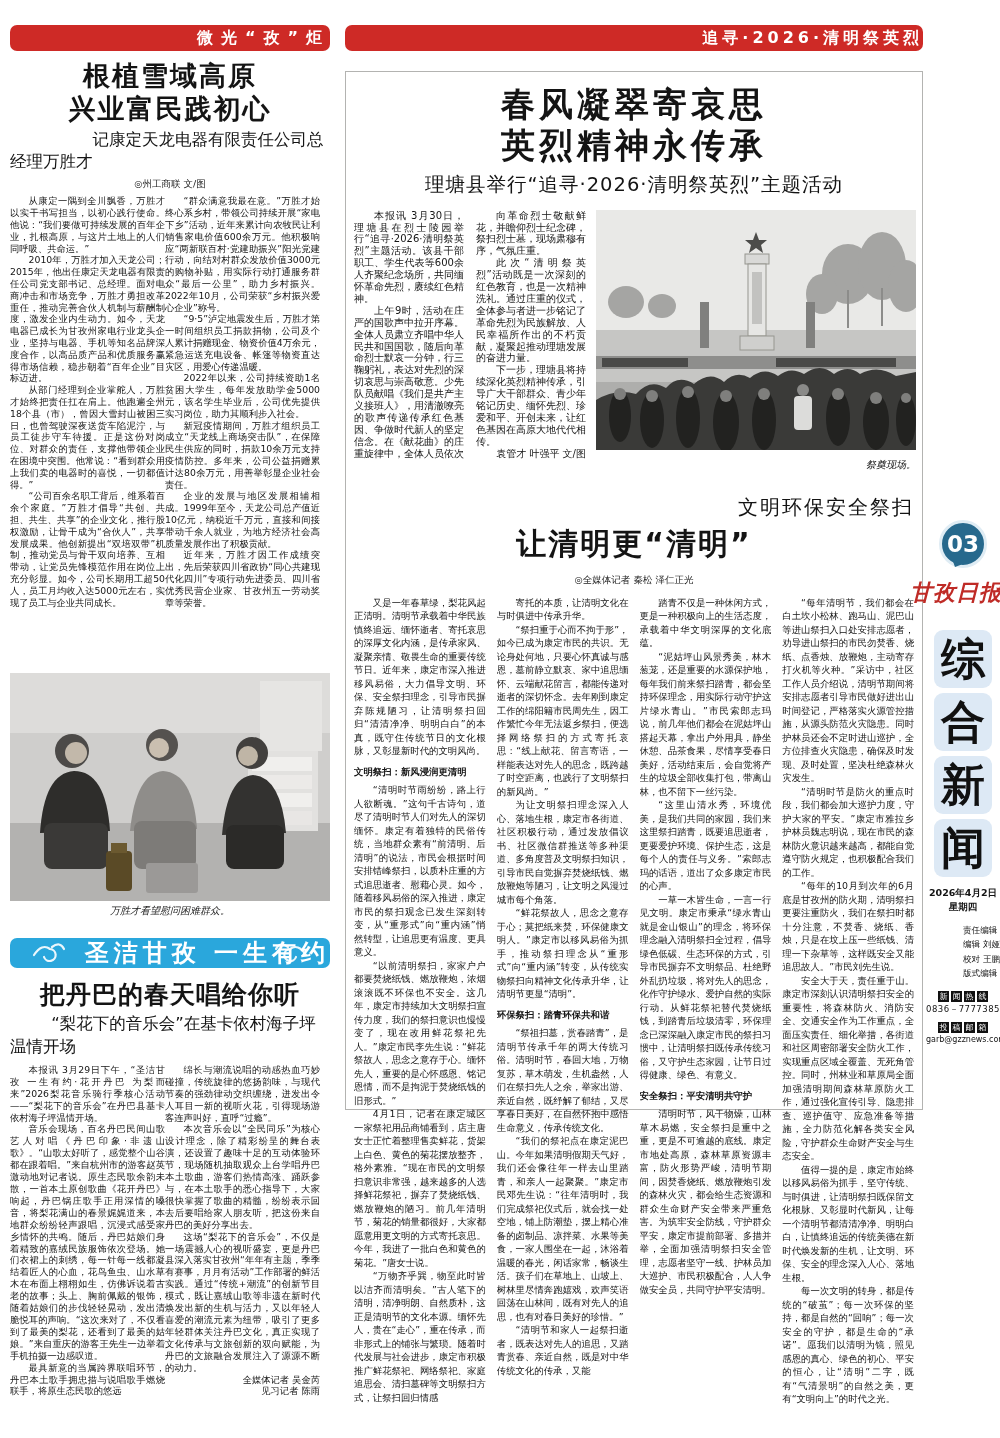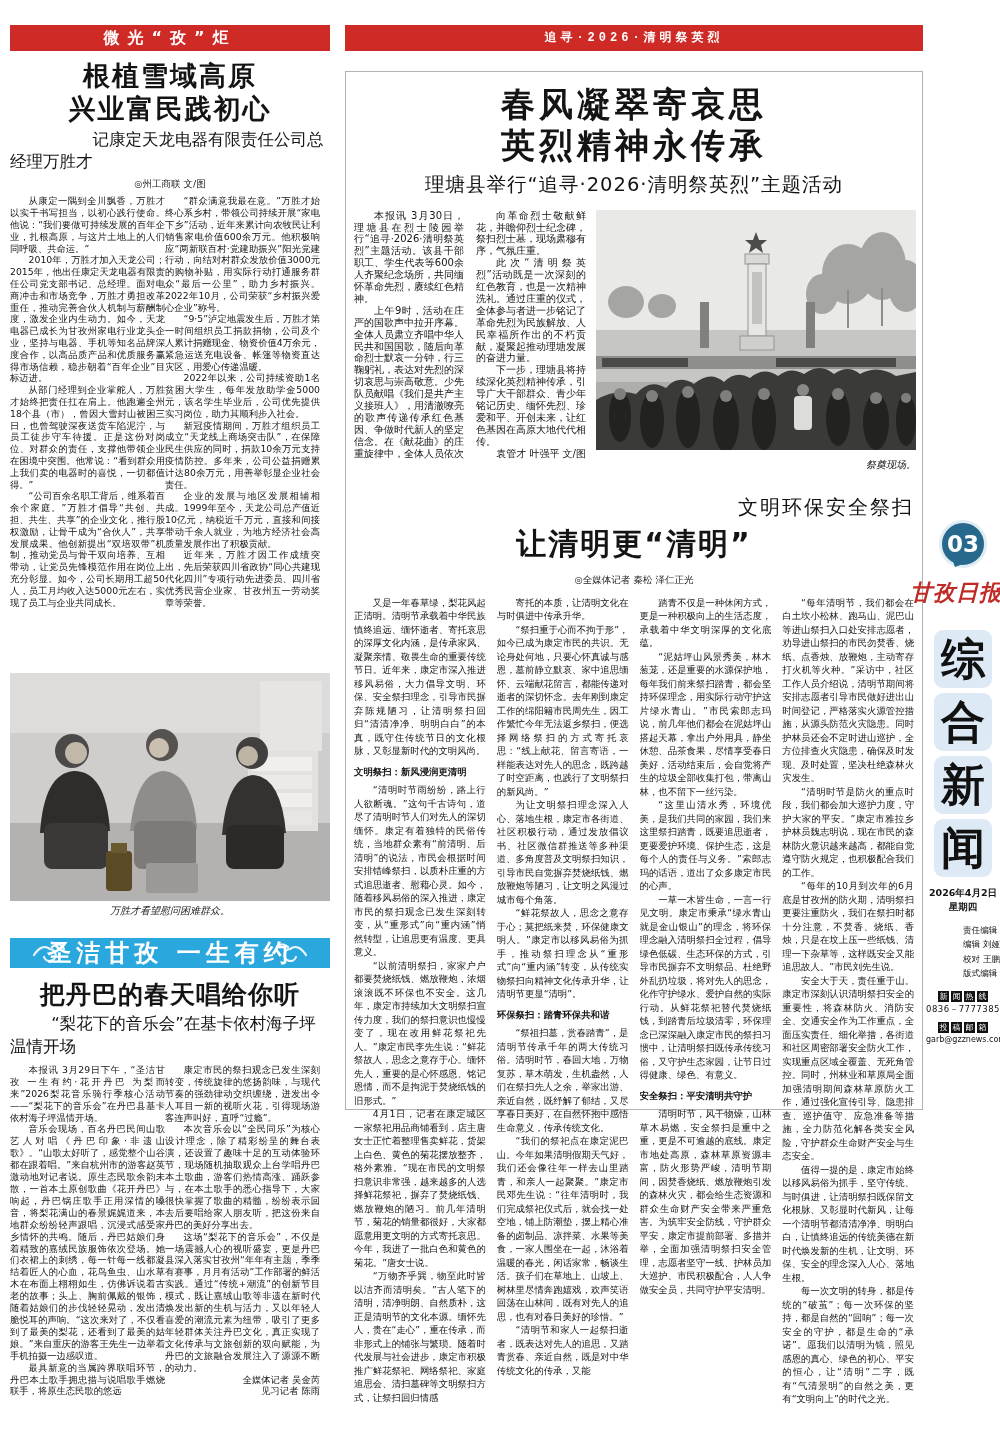--- a/index.html
+++ b/index.html
@@ -1,19 +1,19 @@
 <!DOCTYPE html>
 <html><head>
 <meta charset="utf-8">
 <style>
   html,body{margin:0;padding:0;background:#f5f5f3;}
   .page{position:relative;width:1000px;height:1438px;background:#ffffff;overflow:hidden;
         font-family:"DejaVu Sans",sans-serif;color:#141414;}
   
-  .banner{color:#fff;font-weight:bold;text-align:center;}
+  .banner{color:#fff;font-weight:bold;text-align:right;border-radius:7px;}
   .red{background:#ce2a26;}
   p{margin:0;text-indent:2em;text-align:justify;}
   .sign{text-align:right !important;text-indent:0 !important;}
   .colhead{font-weight:bold;font-size:12.5px;line-height:1.4;margin:7px 0 5px;
            text-indent:0 !important;text-align:left !important;}
   .byline{text-align:center;font-size:9.5px;color:#222;}
   .caption{text-align:center;font-size:10px;font-family:"DejaVu Serif",serif;font-style:italic;color:#222;}
   
   .left{position:absolute;left:10px;top:25px;width:320px;}
   .lt-banner{height:26px;line-height:26px;font-size:16px;letter-spacing:8px;}
@@ -28,21 +28,21 @@
   .lb-banner{height:30px;line-height:30px;font-size:24px;letter-spacing:5px;background:#2aa7dc;
              margin-top:20px;position:relative;overflow:hidden;}
   .swirl{position:absolute;top:3px;opacity:.9;}
   .swirl.l{left:22px;} .swirl.r{right:22px;}
   .lb-h1{font-size:25px;font-weight:bold;text-align:center;letter-spacing:1px;margin:10px 0 2px;}
   .lb-sub{font-size:16.5px;line-height:1.35;text-indent:2.5em;margin:2px 0 6px;}
   .lb-cols .col{width:155px;height:368px;overflow:hidden;}
   .lb-cols p{font-size:9.3px;line-height:11.9px;}
   
   .center{position:absolute;left:345px;top:25px;width:578px;}
-  .ct-banner{height:26px;line-height:26px;font-size:12px;letter-spacing:4px;font-family:Liberation Mono, monospace;}
+  .ct-banner{height:26px;line-height:26px;font-size:16px;letter-spacing:4px;}
   .ct-box{border:1px solid #b3b3b1;margin-top:20px;height:1039px;box-sizing:border-box;padding:6px 8px;}
   .ct-h1{font-size:34px;font-weight:bold;text-align:center;line-height:1.2;letter-spacing:4px;margin:6px 0 5px;}
   .ct-sub{font-size:19.5px;text-align:center;letter-spacing:1px;margin:0 0 12px;}
   .ct-row1{display:flex;gap:10px;}
   .a1cols{display:flex;gap:12px;width:232px;flex:none;}
   .a1cols .col{width:111px;height:262px;overflow:hidden;}
   .a1cols p{font-size:10px;line-height:11.9px;}
   .ct-photo-wrap{width:320px;}
   .ct-photo-cap{text-align:right;font-size:10px;font-family:"DejaVu Serif",serif;font-style:italic;margin-top:4px;}
   .kicker{text-align:right;font-size:20px;letter-spacing:2px;margin-top:22px;}
@@ -147,21 +147,21 @@
     </div>
     <h2 class="lb-h1">把丹巴的春天唱给你听</h2>
     <div class="lb-sub">“梨花下的音乐会”在基卡依村海子坪温情开场</div>
     <div class="cols lb-cols">
       <div class="col">
           <p>本报讯 3月29日下午，“圣洁甘孜 一生有约·花开丹巴 为梨而来”2026梨花音乐骑行季核心活动——“梨花下的音乐会”在丹巴县基卡依村海子坪温情开场。</p>
           <p>音乐会现场，百名丹巴民间山歌艺人对唱《丹巴印象·非遗山歌》。“山歌太好听了，感觉整个山谷都在跟着唱。”来自杭州市的游客赵英激动地对记者说。原生态民歌余韵未散，一首本土原创歌曲《花开丹巴》响起，丹巴锅庄歌手正用深情的嗓音，将梨花满山的春景娓娓道来，本地群众纷纷轻声跟唱，沉浸式感受家乡情怀的共鸣。随后，丹巴姑娘们身着精致的嘉绒民族服饰依次登场。她们衣裙上的刺绣，每一针每一线都凝结着匠人的心血，花鸟鱼虫、山水草木在布面上栩栩如生，仿佛诉说着古老的故事；头上、胸前佩戴的银饰，随着姑娘们的步伐轻轻晃动，发出清脆悦耳的声响。“这次来对了，不仅看到了最美的梨花，还看到了最美的姑娘。”来自重庆的游客王先生一边举着手机拍摄一边感叹道。</p>
           <p>最具新意的当属跨界联唱环节，丹巴本土歌手拥忠措与说唱歌手燃烧联手，将原生态民歌的悠远</p>
         </div>
       <div class="col">
-          <p>康定市民的祭扫观念已发生深刻转变，传统旋律的悠扬韵味，与现代节奏的强劲律动交织缠绕，迸发出令人耳目一新的视听火花，引得现场游客连声叫好，直呼“过瘾”。</p>
+          <p>绵长与潮流说唱的动感热血巧妙碰撞，传统旋律的悠扬韵味，与现代节奏的强劲律动交织缠绕，迸发出令人耳目一新的视听火花，引得现场游客连声叫好，直呼“过瘾”。</p>
           <p>本次音乐会以“全民同乐”为核心设计理念，除了精彩纷呈的舞台表演，还设置了趣味十足的互动体验环节，现场随机抽取观众上台学唱丹巴本土歌曲，游客们热情高涨、踊跃参与，在本土歌手的悉心指导下，大家很快掌握了歌曲的精髓，纷纷表示回去后要唱给家人朋友听，把这份来自丹巴的美好分享出去。</p>
           <p>这场“梨花下的音乐会”，不仅是一场震撼人心的视听盛宴，更是丹巴县深入落实甘孜州“年年有主题，季季有赛事，月月有活动”工作部署的鲜活实践。通过“传统+潮流”的创新节目模式，既让嘉绒山歌等非遗在新时代焕发出新的生机与活力，又以年轻人喜爱的潮流元素为纽带，吸引了更多年轻群体关注丹巴文化，真正实现了文化传承与文旅创新的双向赋能，为丹巴的文旅融合发展注入了源源不断的动力。</p>
           <p class="sign">全媒体记者 吴金芮</p>
           <p class="sign">见习记者 陈雨</p>
         </div>
     </div>
   </section>
 
   <section class="center">
     <div class="banner red ct-banner">

